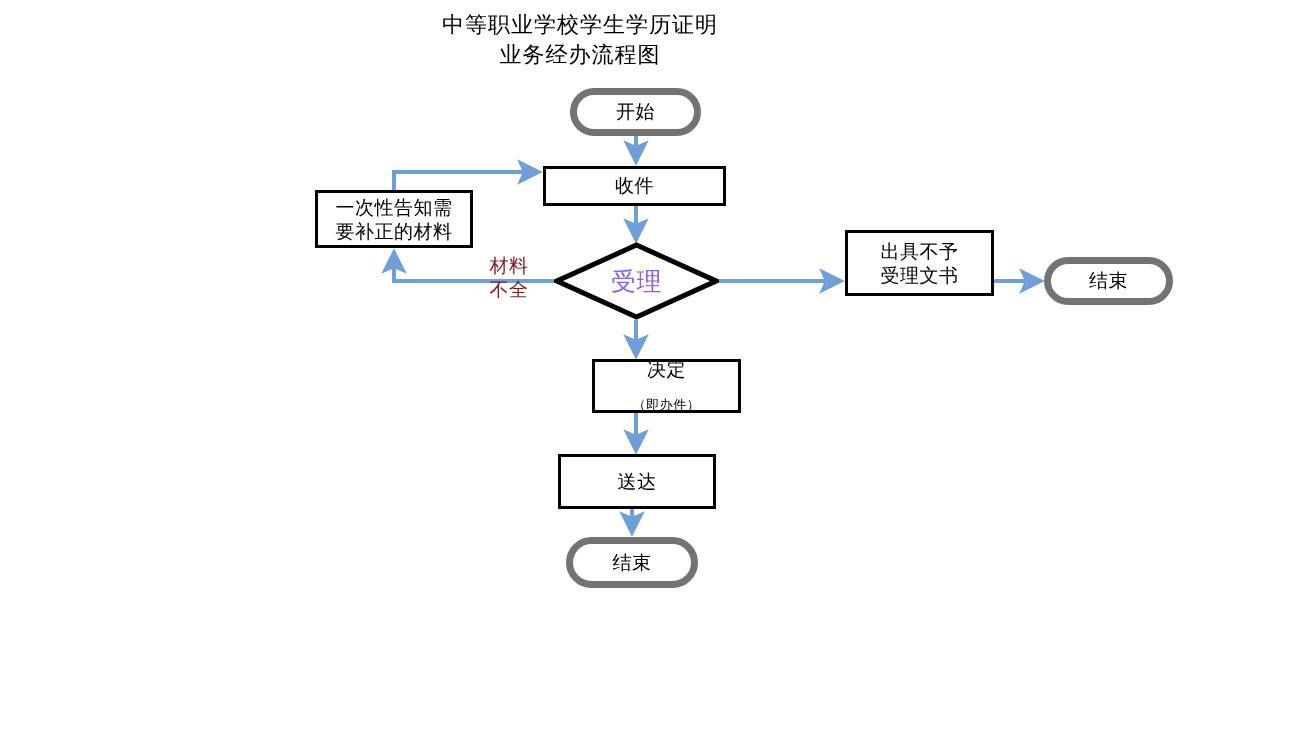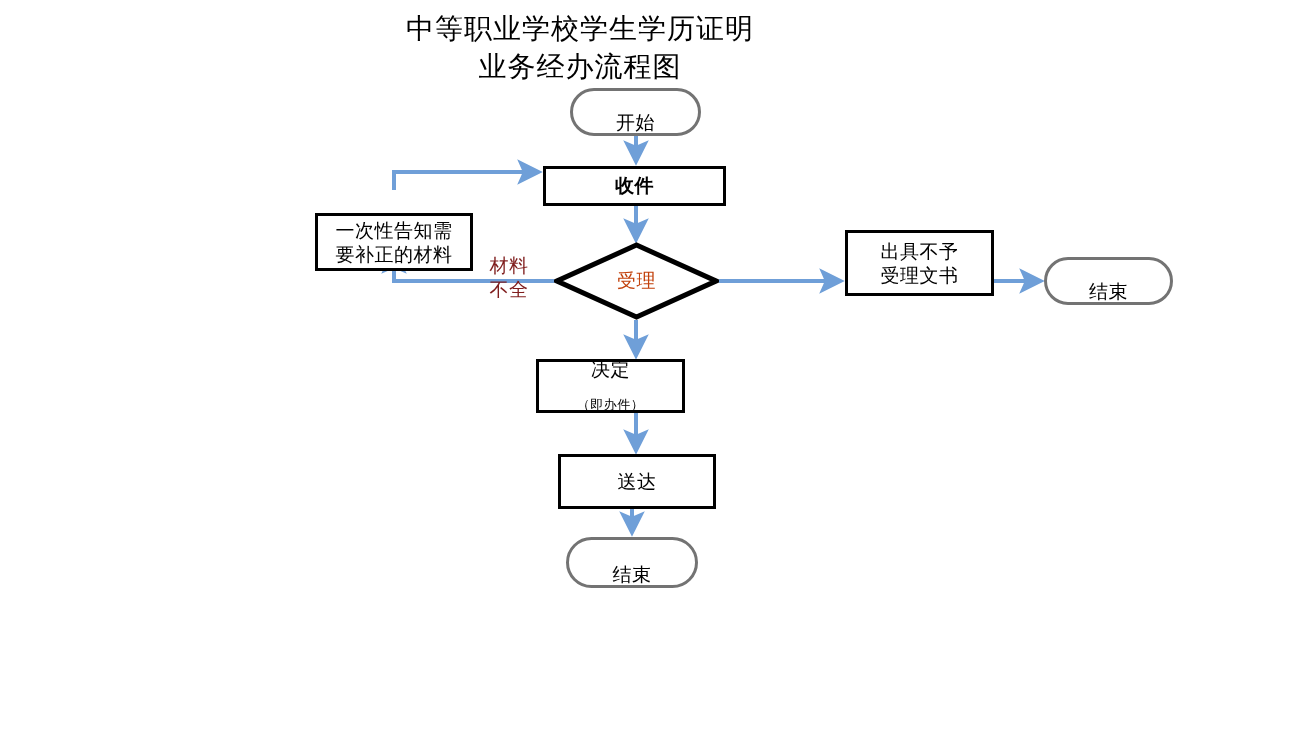--- a/index.html
+++ b/index.html
@@ -36,23 +36,22 @@
     justify-content: center;
     text-align: center;
     background: #ffffff;
     color: #000000;
     line-height: 1.12;
   }
   .rect {
     border: 3px solid #000000;
   }
   .terminator {
-    border: 3px solid #737373;
+    border: 7px solid #737373;
     border-radius: 999px;
-    justify-content: flex-end;
   }
   .node .main-text {
     font-size: 19px;
     letter-spacing: 0.5px;
     white-space: nowrap;
   }
   .node .sub-text {
     font-size: 13px;
     letter-spacing: 0.5px;
     white-space: nowrap;
@@ -73,40 +72,40 @@
   }
   .diamond-label {
     position: absolute;
     left: 0;
     top: 0;
     width: 100%;
     height: 100%;
     display: flex;
     align-items: center;
     justify-content: center;
-    font-size: 19px;
-    letter-spacing: 0.5px;
-    color: #c2410c;
+    font-size: 25px;
+    letter-spacing: 0.5px;
+    color: #8b5cf6;
   }
   .edge-label {
     position: absolute;
     font-size: 19px;
     line-height: 1.25;
     letter-spacing: 0.5px;
     color: #7f1d1d;
     white-space: pre-line;
     text-align: center;
   }
   #title {
     position: absolute;
     left: 0;
     top: 10px;
     width: 1160px;
     text-align: center;
-    font-size: 28px;
+    font-size: 22px;
     line-height: 1.35;
     letter-spacing: 1px;
     color: #000000;
     white-space: pre-line;
   }
 </style>
 </head>
 <body>
 
 <div id="canvas">
@@ -155,46 +154,46 @@
 
     <g>
       <path d="M632,493 L632,532" stroke="#6f9fd8" stroke-width="4" fill="none" marker-end="url(#ah)"></path>
     </g>
   </svg>
 
   <div class="node terminator" style="left:570px; top:88px; width:131px; height:48px;">
     <span class="main-text">开始</span>
   </div>
 
-  <div class="node rect" style="left:543px; top:166px; width:183px; height:40px;font-weight:bold;">
+  <div class="node rect" style="left:543px; top:166px; width:183px; height:40px;">
     <span class="main-text">收件</span>
   </div>
 
-  <div class="node rect two-line" style="left:315px; top:190px; width:158px; height:58px;margin-top:23px;">
+  <div class="node rect two-line" style="left:315px; top:190px; width:158px; height:58px;">
     <span class="main-text">一次性告知需
 要补正的材料</span>
   </div>
 
   <div class="diamond-wrap" style="left:554px; top:242px; width:165px; height:78px;">
     <svg width="165" height="78" viewBox="0 0 165 78">
       <polygon points="82.5,3 162,39 82.5,75 3,39" fill="#ffffff" stroke="#000000" stroke-width="5"></polygon>
     </svg>
     <div class="diamond-label">受理</div>
   </div>
 
   <div class="node rect two-line" style="left:845px; top:230px; width:149px; height:66px;text-align:center;">
     <span class="main-text">出具不予
 受理文书</span>
   </div>
 
   <div class="node terminator" style="left:1044px; top:257px; width:129px; height:48px;">
     <span class="main-text">结束</span>
   </div>
 
-  <div class="node rect" style="left:536px; top:359px; width:149px; height:54px;">
+  <div class="node rect" style="left:592px; top:359px; width:149px; height:54px;">
     <span class="main-text">决定</span>
     <span class="sub-text">（即办件）</span>
   </div>
 
   <div class="node rect" style="left:558px; top:454px; width:158px; height:55px;">
     <span class="main-text">送达</span>
   </div>
 
   <div class="node terminator" style="left:566px; top:537px; width:132px; height:51px;">
     <span class="main-text">结束</span>

